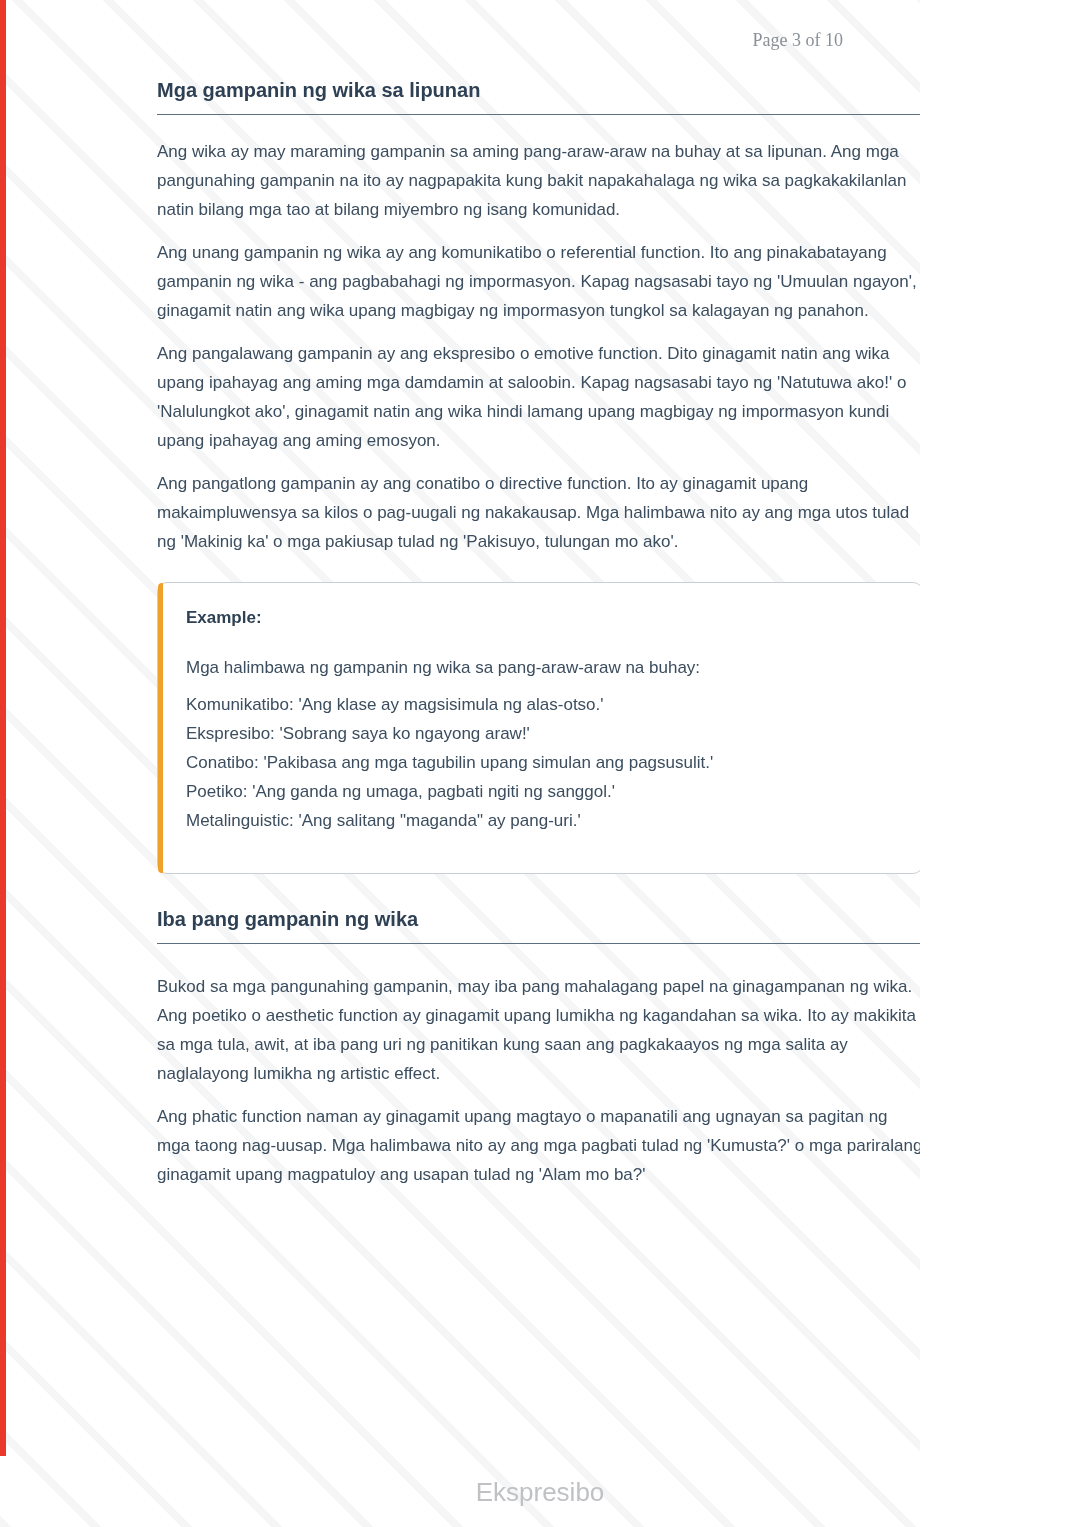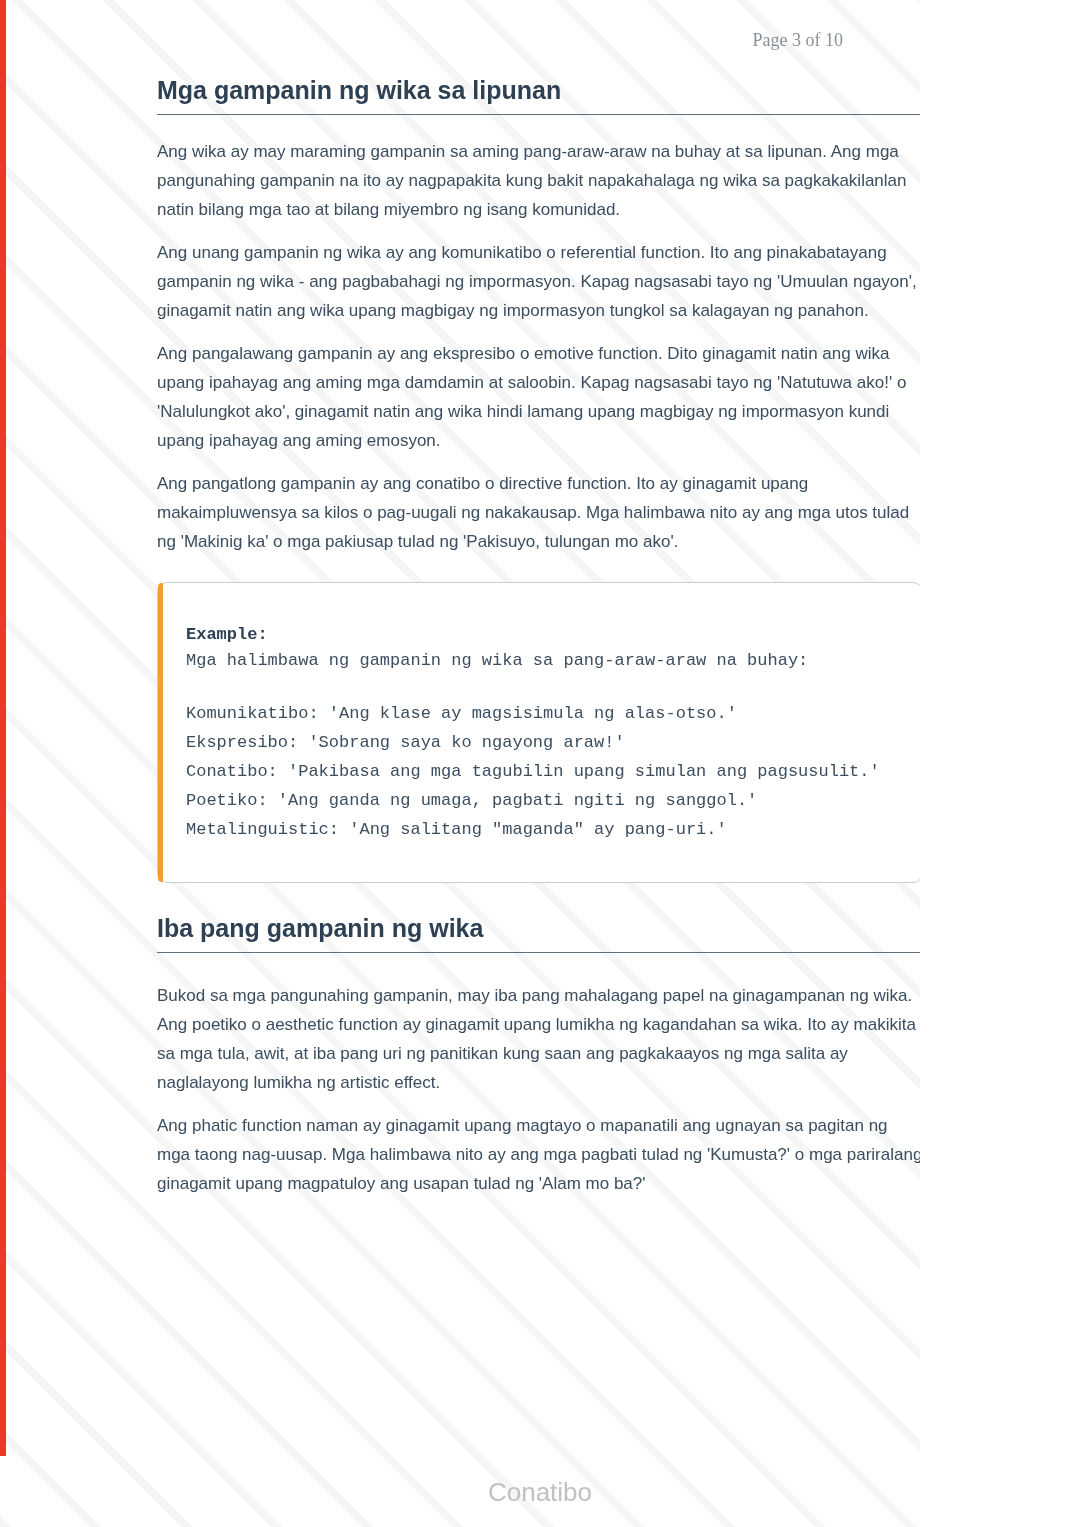--- a/index.html
+++ b/index.html
@@ -41,56 +41,55 @@
     position: absolute;
     left: 157px;
     top: 0;
     width: 766px;
     padding-top: 78px;
     color: #3b4d5e;
     font-size: 17px;
     line-height: 29px;
   }
   h2 {
-    font-size: 25px;
+    font-size: 20px;
     line-height: 24px;
     font-weight: bold;
     color: #2e4053;
     padding-bottom: 12px;
     border-bottom: 1px solid #5e7080;
   }
   .h-sub { margin-top: 36px; }
   .h-other { margin-top: 33px; }
   .para-first { margin-top: 22px; }
   .para { margin-top: 14px; }
   .para-after-rule { margin-top: 28px; }
   .example-box {
     position: relative;
     margin-top: 26px;
     border: 1px solid #c9ced5;
     border-radius: 10px;
     background: #ffffff;
-    padding: 41px 30px 38px 28px;
-    font-family: Liberation Mono, monospace;
+    padding: 24px 30px 38px 28px;
   }
   .example-accent {
     position: absolute;
     left: 0; top: 0; bottom: 0;
     width: 5px;
     background: #f0a12b;
     border-radius: 4px 0 0 4px;
   }
   .example-label {
     font-weight: bold;
     color: #2e4053;
     font-size: 17px;
     line-height: 22px;
   }
-  .example-intro { }
-  .example-items { margin-top: 24px; }
+  .example-intro { margin-top: 24px; }
+  .example-items { margin-top: 8px; }
   .footer-brand {
     position: absolute;
     top: 1477px;
     left: 0;
     width: 1080px;
     text-align: center;
     font-size: 26px;
     color: #bfc1c4;
   }
 </style>
@@ -126,15 +125,15 @@
       </div>
     </div>
 
     <h2 class="h-other">Iba pang gampanin ng wika</h2>
 
     <p class="para-after-rule">Bukod sa mga pangunahing gampanin, may iba pang mahalagang papel na ginagampanan ng wika. Ang poetiko o aesthetic function ay ginagamit upang lumikha ng kagandahan sa wika. Ito ay makikita sa mga tula, awit, at iba pang uri ng panitikan kung saan ang pagkakaayos ng mga salita ay naglalayong lumikha ng artistic effect.</p>
     <p class="para">Ang phatic function naman ay ginagamit upang magtayo o mapanatili ang ugnayan sa pagitan ng mga taong nag-uusap. Mga halimbawa nito ay ang mga pagbati tulad ng 'Kumusta?' o mga pariralang ginagamit upang magpatuloy ang usapan tulad ng 'Alam mo ba?'</p>
 
   </div>
 
-  <div class="footer-brand">Conatibo</div>
+  <div class="footer-brand">Ekspresibo</div>
 
 </div>
 
 </body></html>

